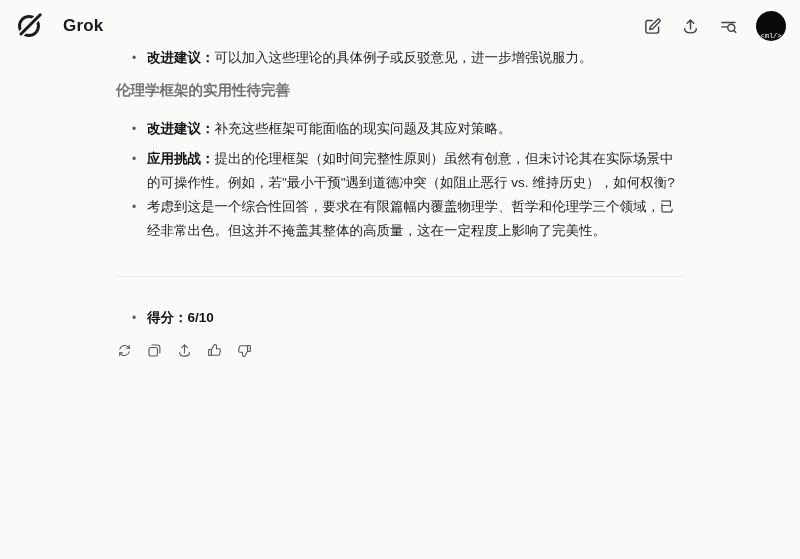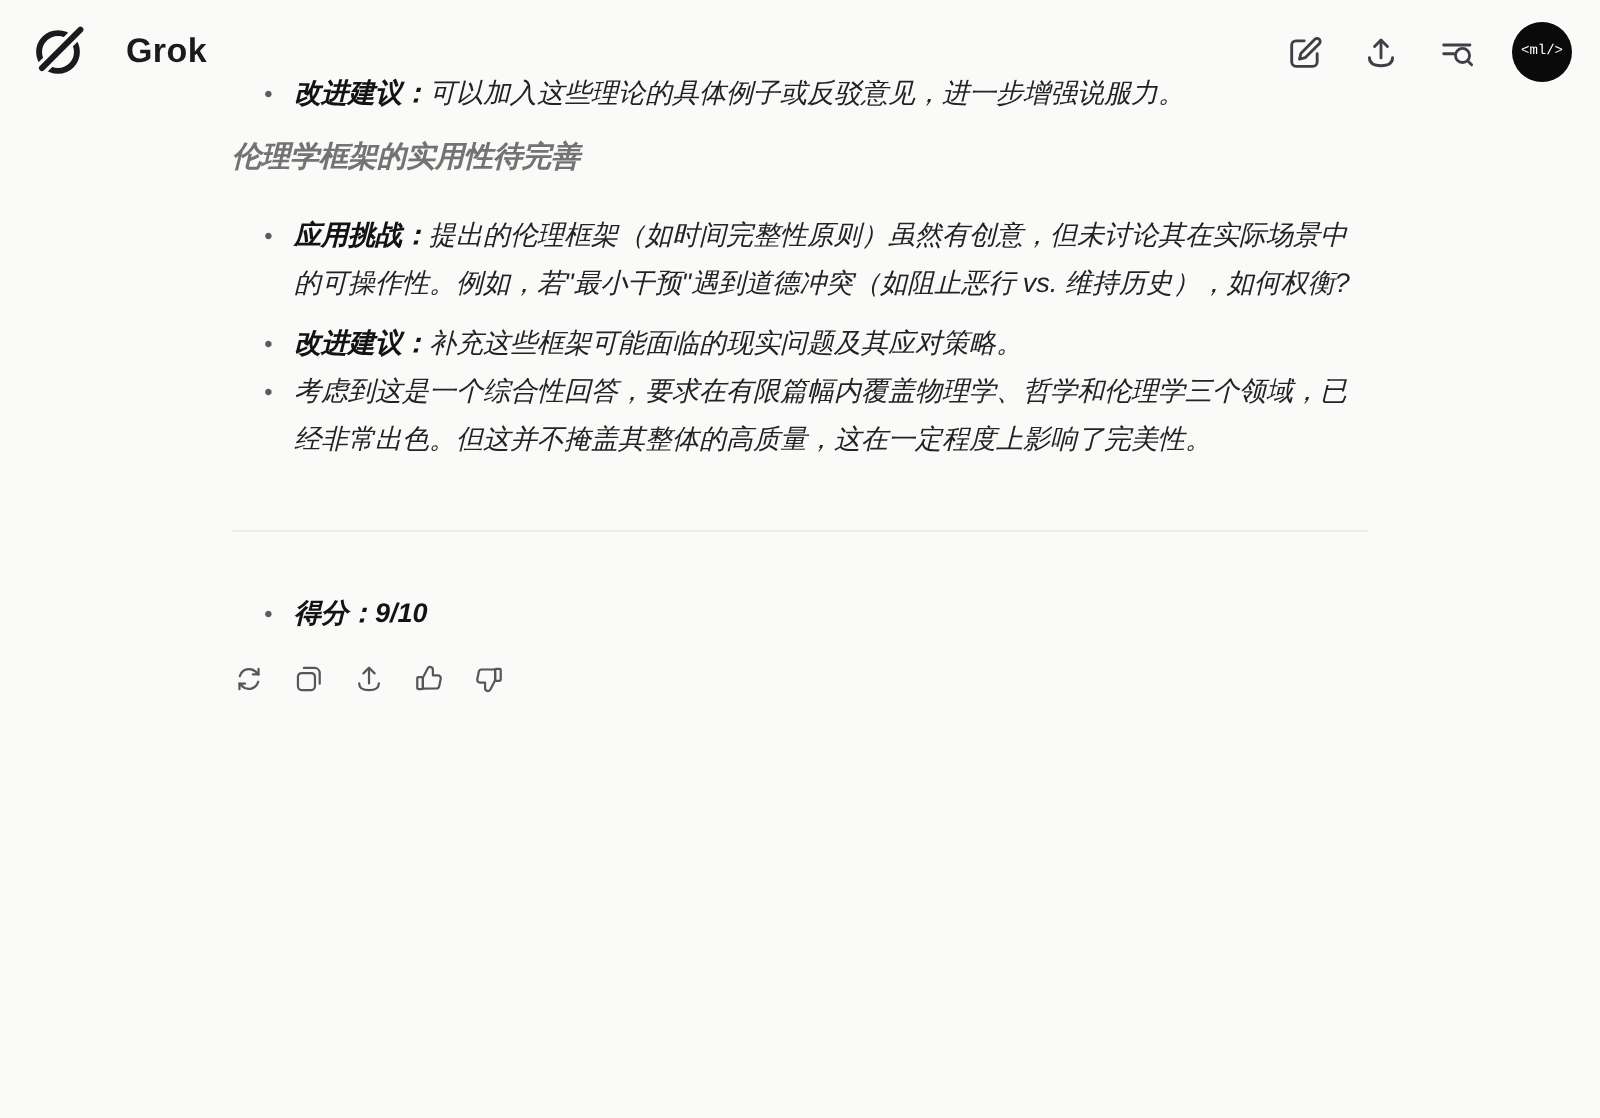--- a/index.html
+++ b/index.html
@@ -22,26 +22,26 @@
   .header-actions { display:flex; align-items:center; gap:6px; }
   .icon-btn {
     width:32px; height:32px; border:none; background:transparent; padding:0;
     display:flex; align-items:center; justify-content:center; cursor:pointer;
     border-radius:8px;
   }
   .icon-btn svg { stroke:#3f3f46; fill:none; stroke-width:1.5; stroke-linecap:round; stroke-linejoin:round; }
   .avatar {
     width:30px; height:30px; border-radius:50%; background:#0a0a0a; border:none;
     color:#ffffff; font-family:"Liberation Mono","DejaVu Sans Mono",monospace;
-    font-size:7px; line-height:1; display:flex; align-items:center; justify-content:center;
+    font-size:7px; line-height:1; display:flex; align-items:flex-end; justify-content:center;
     cursor:pointer; margin-left:6px;
   }
 
   
-  main { width:568px; margin:0 auto; padding-top:35px;font-style:italic; }
+  main { width:568px; margin:0 auto; padding-top:46px; }
   ul { list-style:none; margin:0; padding:0 0 0 31px; }
   li { position:relative; }
   li + li { margin-top:6px; }
   li::before { content:"•"; position:absolute; left:-15px; top:0; color:#5a5a60; font-size:12px; }
   strong { font-weight:700; color:#131316; }
   h3 { font-size:14.5px; line-height:24px; font-weight:700; color:#737373; }
   .h-ethics { margin:8px 0 15px; }
   .h-length { margin:9px 0 11px; }
   .h-score  { margin:0 0 2px; }
   hr.divider { border:none; border-top:1px solid #ececea; margin:33px 0 29px; }
@@ -105,34 +105,34 @@
 </header>
 
 <main>
   <ul>
     <li><strong>改进建议：</strong><span>可以加入这些理论的具体例子或反驳意见，进一步增强说服力。</span></li>
   </ul>
 
   <h3 class="h-ethics">伦理学框架的实用性待完善</h3>
 
   <ul>
+    <li><strong>改进建议：</strong><span>补充这些框架可能面临的现实问题及其应对策略。</span></li>
     <li><strong>应用挑战：</strong><span>提出的伦理框架（如时间完整性原则）虽然有创意，但未讨论其在实际场景中的可操作性。例如，若"最小干预"遇到道德冲突（如阻止恶行 vs. 维持历史），如何权衡?</span></li>
-    <li><strong>改进建议：</strong><span>补充这些框架可能面临的现实问题及其应对策略。</span></li>
   </ul>
 
 
   <ul>
     <li><span>考虑到这是一个综合性回答，要求在有限篇幅内覆盖物理学、哲学和伦理学三个领域，已经非常出色。但这并不掩盖其整体的高质量，这在一定程度上影响了完美性。</span></li>
   </ul>
 
   <hr class="divider">
 
 
   <ul>
-    <li><strong>得分：</strong><strong>9/10</strong></li>
+    <li><strong>得分：</strong><strong>6/10</strong></li>
   </ul>
 
 
   <div class="actions">
     <button class="action-btn">
       <span style="display:flex;">
         <svg width="17" height="17" viewBox="0 0 20 20">
           <path d="M4.6 8.4a5.7 5.7 0 0 1 9.5-2.6l1.5 1.5"></path>
           <path d="M15.6 4v3.3h-3.3"></path>
           <path d="M15.4 11.6a5.7 5.7 0 0 1-9.5 2.6l-1.5-1.5"></path>

